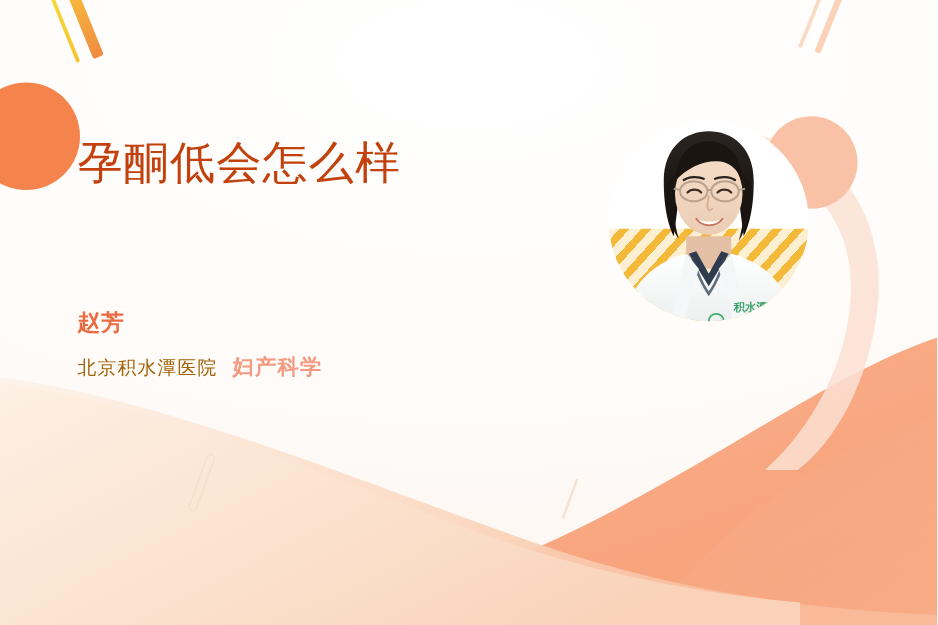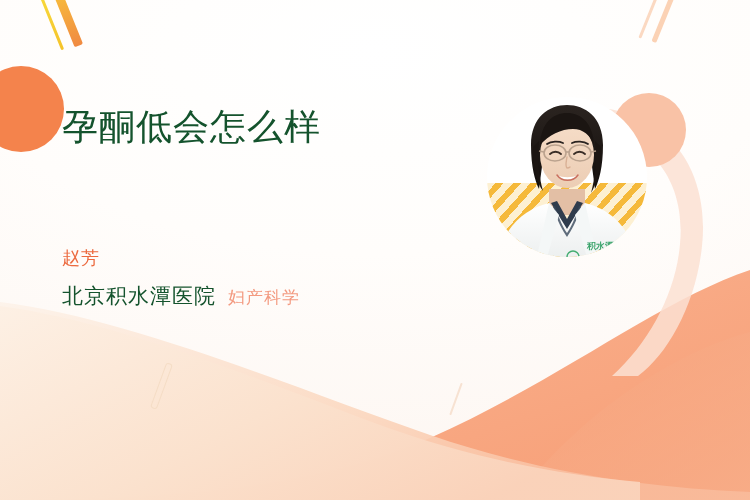--- a/index.html
+++ b/index.html
@@ -170,63 +170,62 @@
   .text-block {
     position: absolute;
     left: 62px;
     top: 108px;
     width: 420px;
   }
   .title {
     font-size: 36px;
     line-height: 1.22;
     font-weight: 400;
-    color: #14532d;
+    color: #c2410c;
     letter-spacing: 1px;
     margin: 0;
     white-space: nowrap;
-    font-family: Liberation Mono, monospace;
   }
   .meta {
     position: absolute;
     left: 62px;
     top: 246px;
     width: 420px;
   }
   .meta-row {
     display: flex;
     align-items: baseline;
     white-space: nowrap;
   }
   .doctor-name {
     font-size: 18px;
-    font-weight: normal;
+    font-weight: bold;
     color: #ec6a3f;
     letter-spacing: 1px;
   }
   .doctor-title {
     font-size: 18px;
     font-weight: 400;
     color: #f08b6d;
     letter-spacing: 1px;
     margin-left: 14px;
   }
   .hospital-row {
     margin-top: 12px;
     white-space: nowrap;
   }
   .hospital {
-    font-size: 21px;
+    font-size: 15px;
     font-weight: 400;
-    color: #14532d;
+    color: #a16207;
     letter-spacing: 1px;
   }
   .department {
     font-size: 17px;
-    font-weight: 400;
+    font-weight: 700;
     color: #f39a80;
     letter-spacing: 1px;
     margin-left: 12px;
   }
 </style>
 </head>
 <body>
 
 <div class="card">
 

